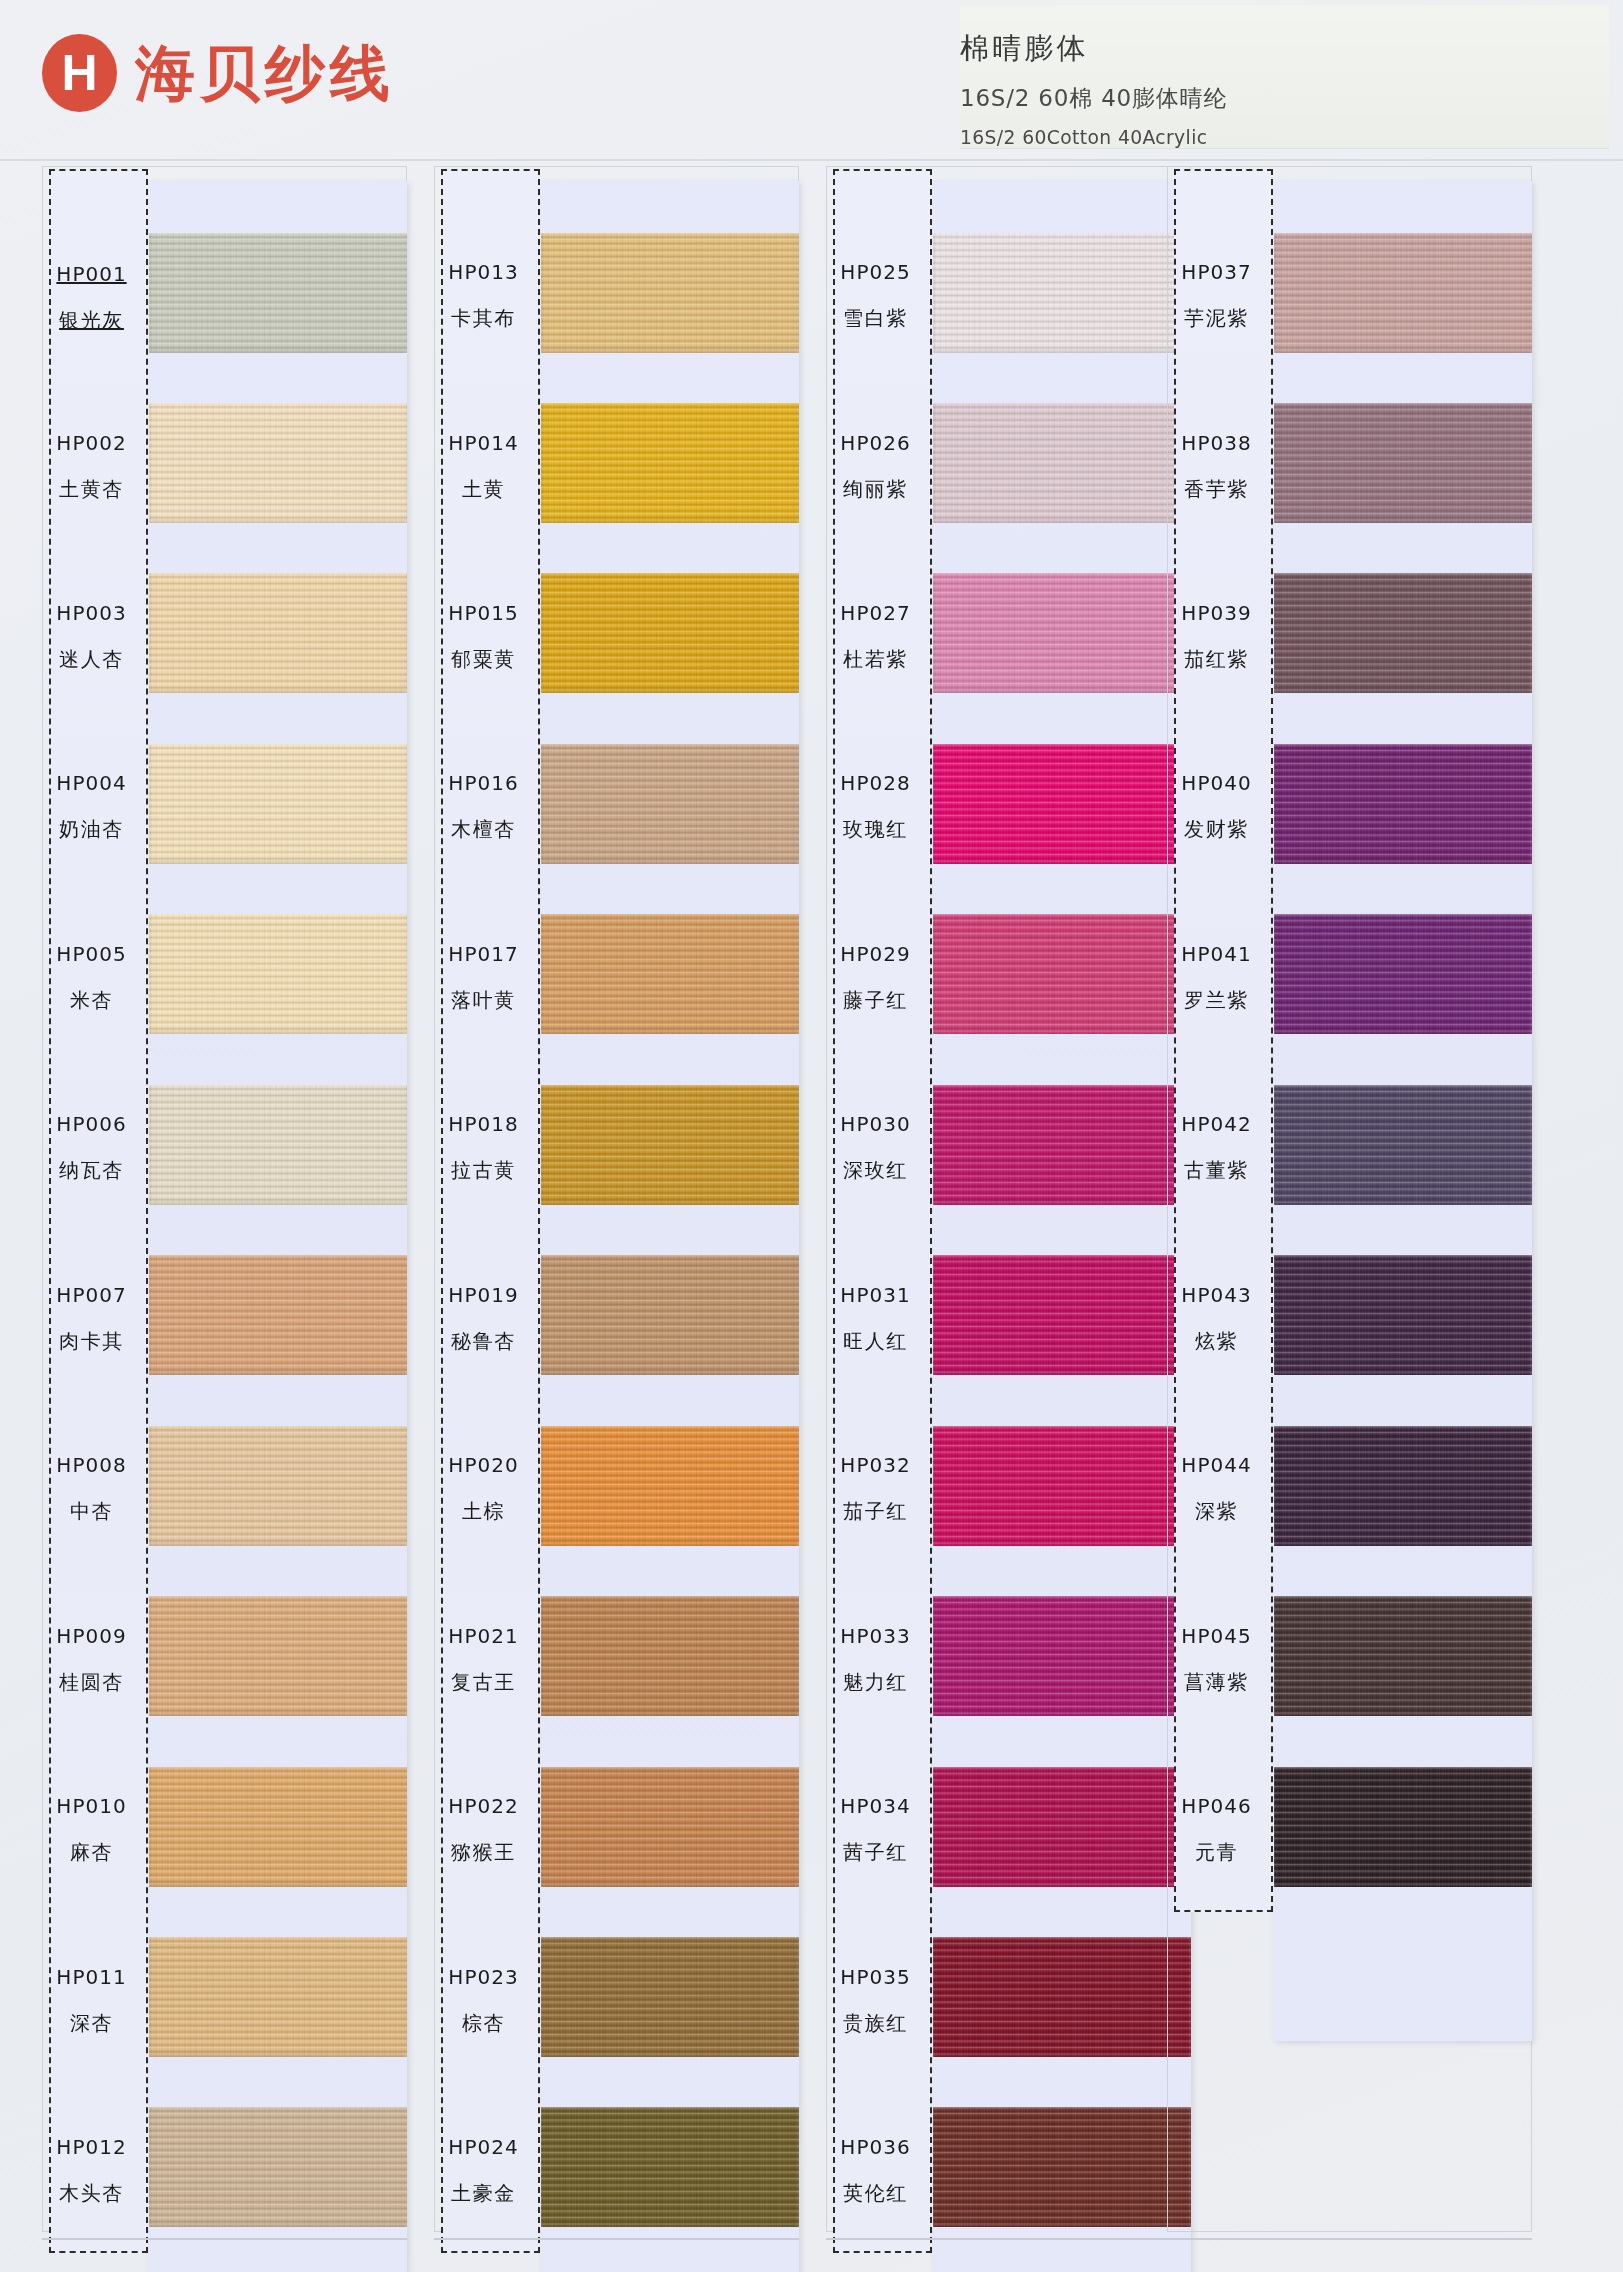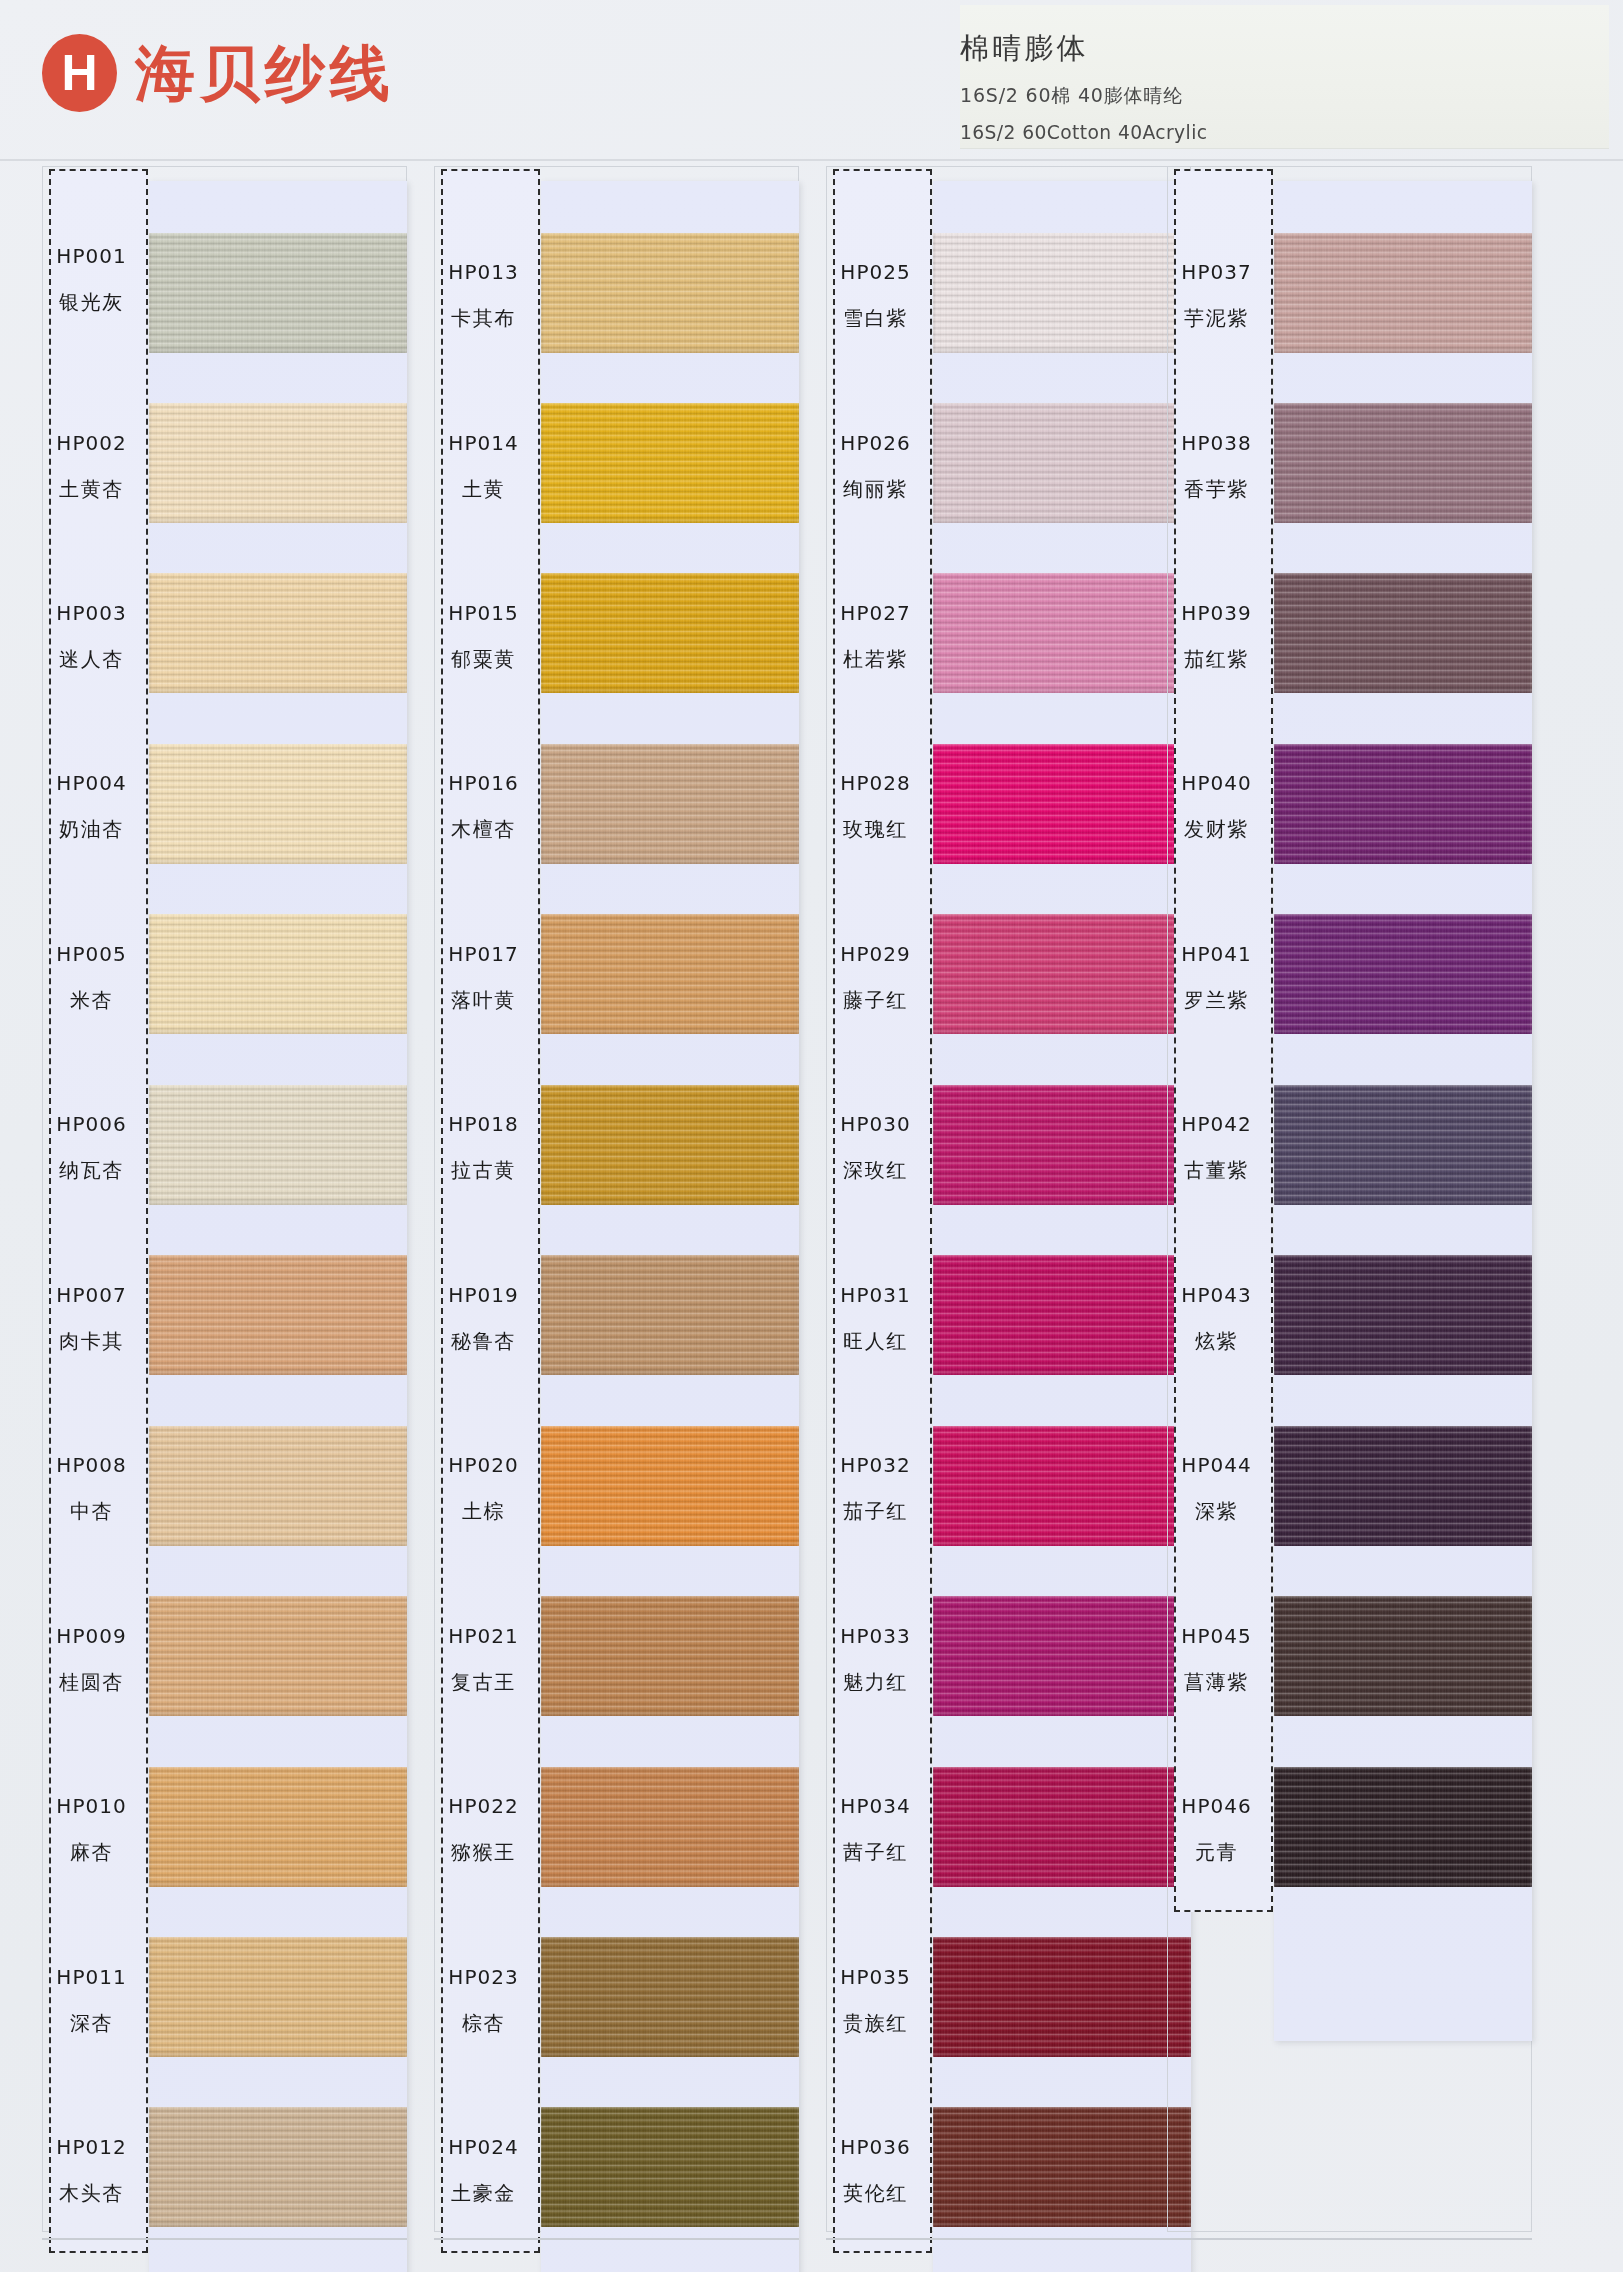--- a/index.html
+++ b/index.html
@@ -40,21 +40,21 @@
     background: linear-gradient(180deg,#f2f4f0 0%, #eff1ec 55%, #eceee9 100%);
     border-bottom: 0.8px solid #dfe2de;
     display: flex; flex-direction: column; 
     justify-content: flex-start; padding-top: 24px;
   }
   .title-main {
     font-size: 29px; color: #3a3a3a; letter-spacing: 3.2px;
     font-family: "DejaVu Sans", "Liberation Sans", sans-serif;
   }
   .title-sub1 {
-    margin-top: 14.6px; font-size: 19px; color: #4a4a4a; letter-spacing: 0.8px;
+    margin-top: 14.6px; font-size: 23px; color: #4a4a4a; letter-spacing: 0.8px;
     font-family: "DejaVu Sans", "Liberation Sans", sans-serif;
   }
   .title-sub2 {
     margin-top: 13px; font-size: 18.7px; color: #4a4a4a; letter-spacing: 0.4px;
     font-family: "DejaVu Sans", "Liberation Sans", sans-serif;
   }
 
   .header-rule {
     position: absolute; left: 0; top: 159px; width: 1623px; height: 1.6px;
     background: #d8dbe0;
@@ -157,21 +157,21 @@
       <div class="title-sub2">16S/2 60Cotton 40Acrylic</div>
     </div>
   </div>
   <div class="header-rule"></div>
 
   <div class="columns" id="columns-root">
       <div class="column" style="left: 42px;">
         <div class="col-frame"></div>
         <div class="yarn-card" style="top: 14.6px; height: 2201px;"></div>
         <div class="label-strip" style="height: 2084px;"></div>
-        <div class="label" style="top: 78px;">
+        <div class="label" style="top: 96px; text-decoration: underline;">
           <span class="code">HP001</span>
           <span class="name">银光灰</span>
         </div>
         <div class="swatch" title="HP001 银光灰" style="top: 67px; left: 107px; height: 120px; background: rgb(201, 203, 188);">
           <div class="threads"></div>
           <div class="fuzz"></div>
         </div>
         <div class="label" style="top: 265px;">
           <span class="code">HP002</span>
           <span class="name">土黄杏</span>

